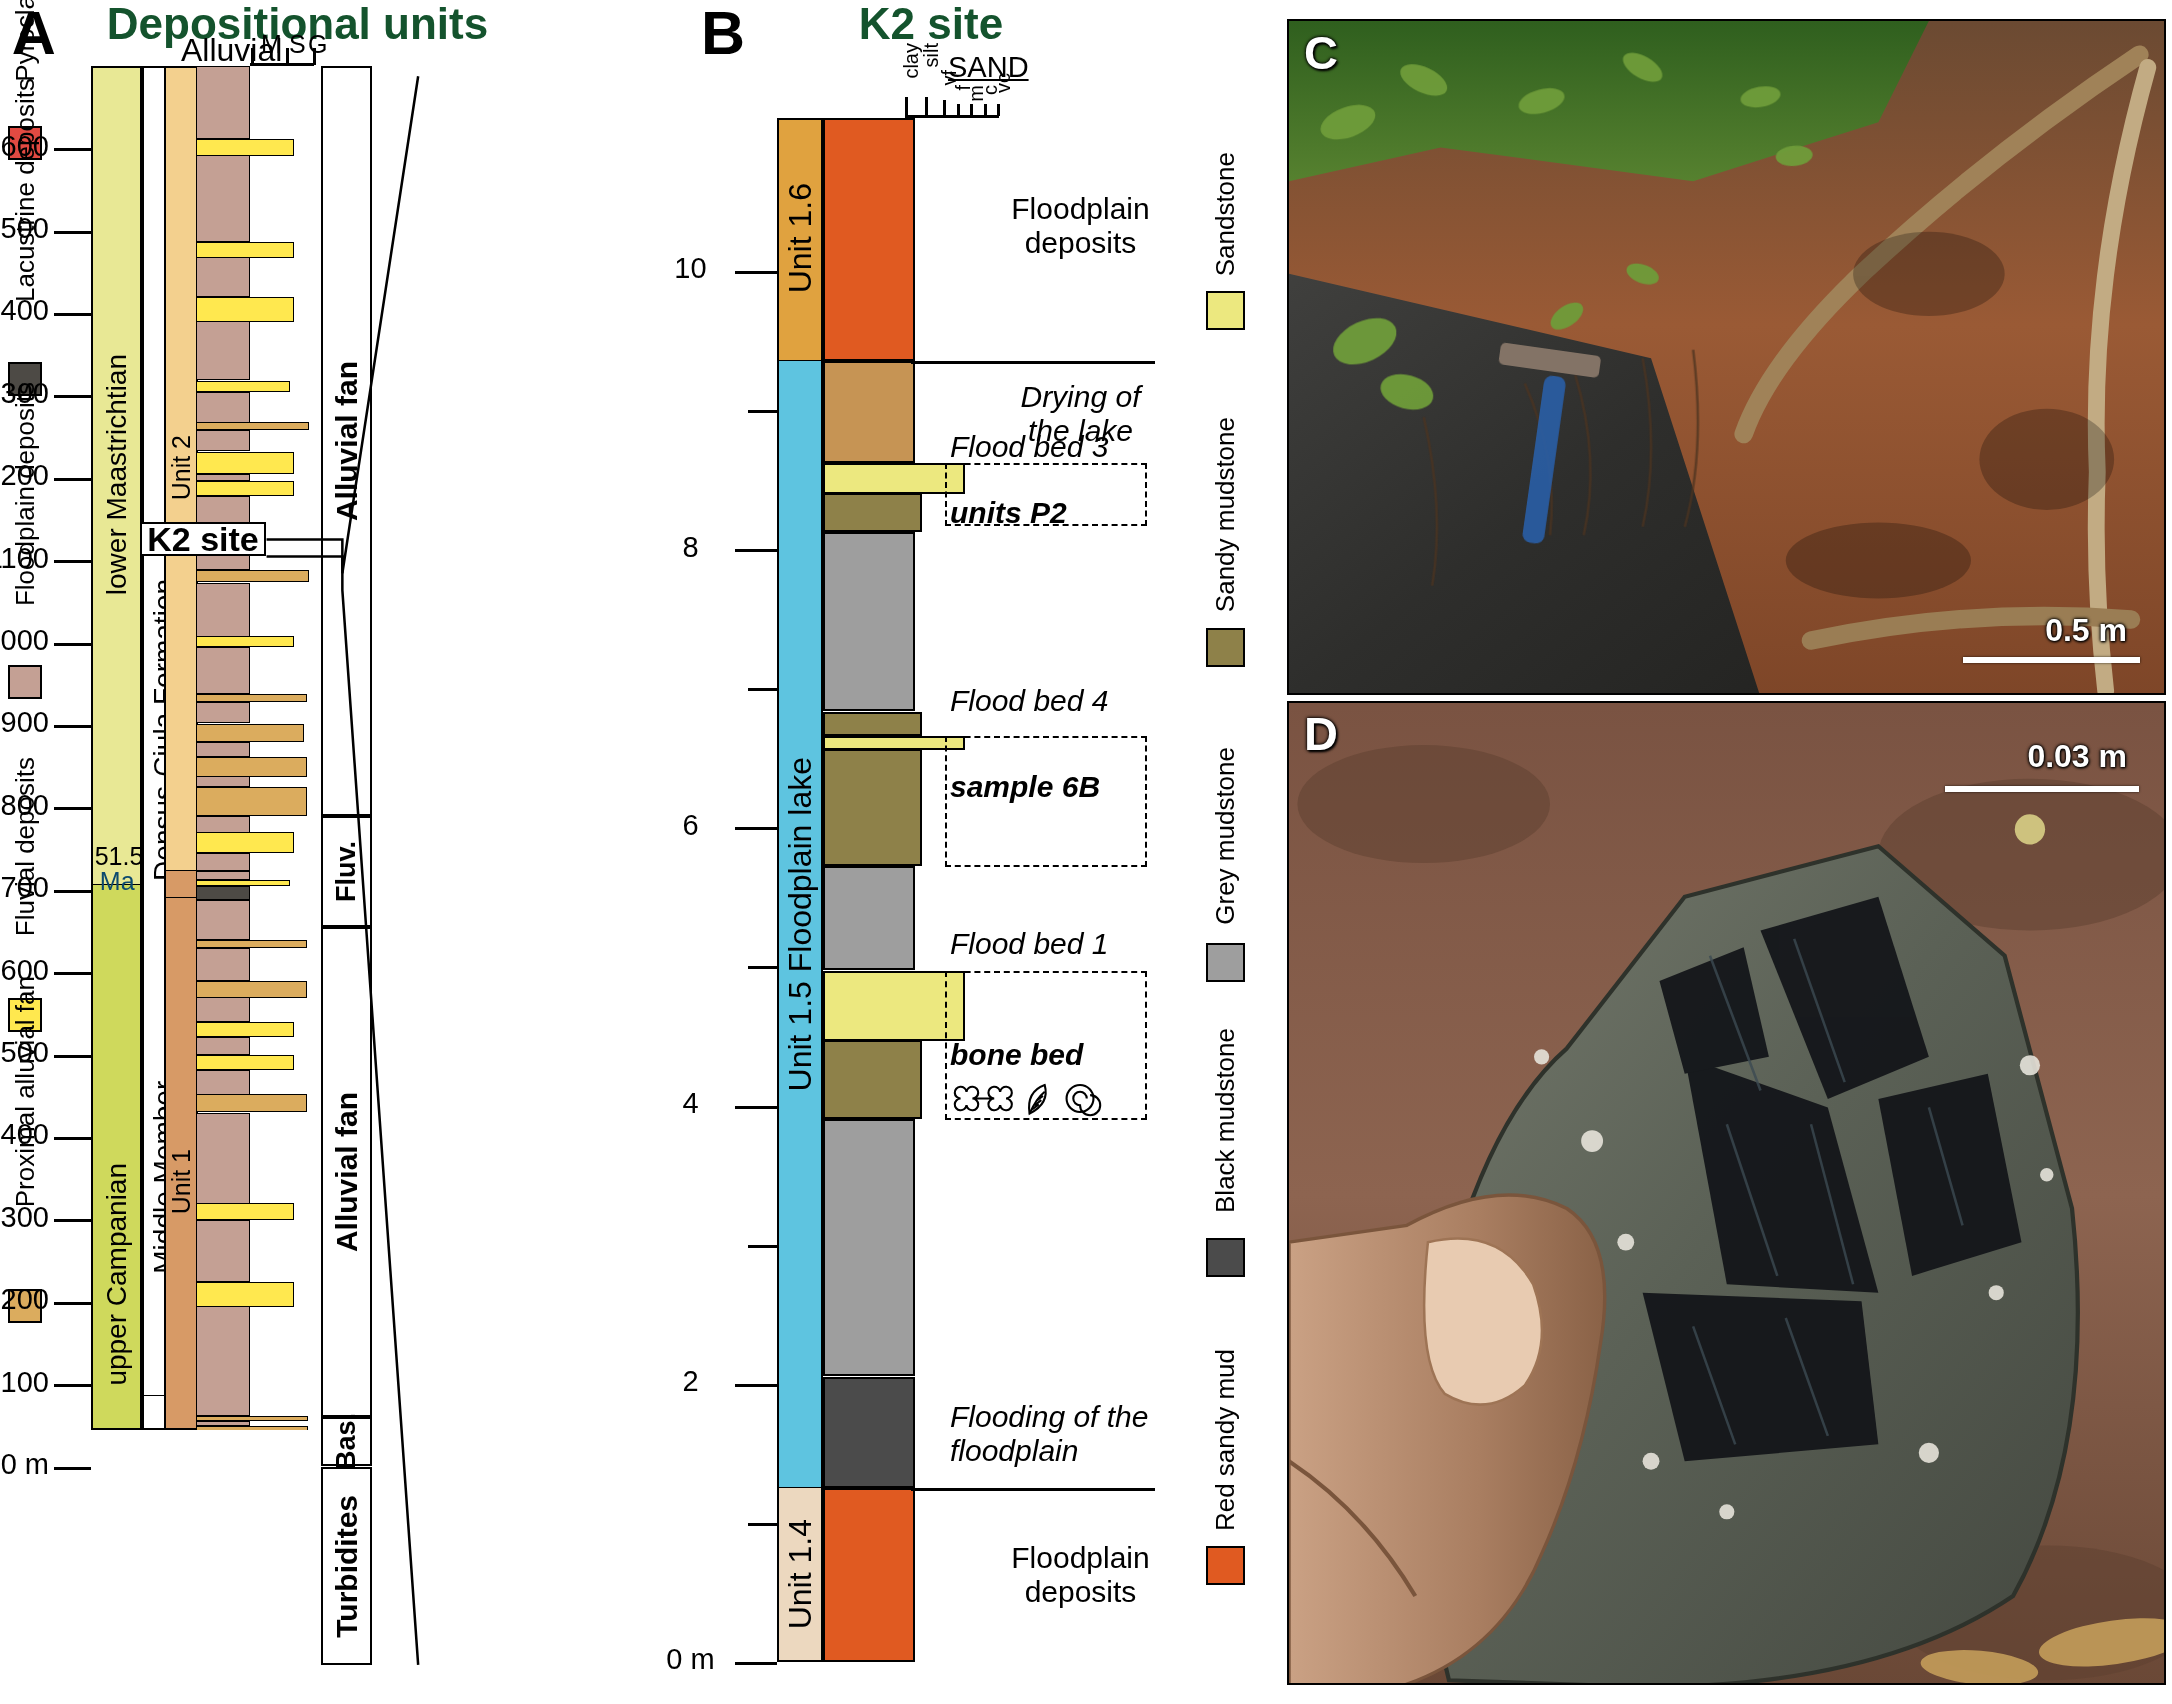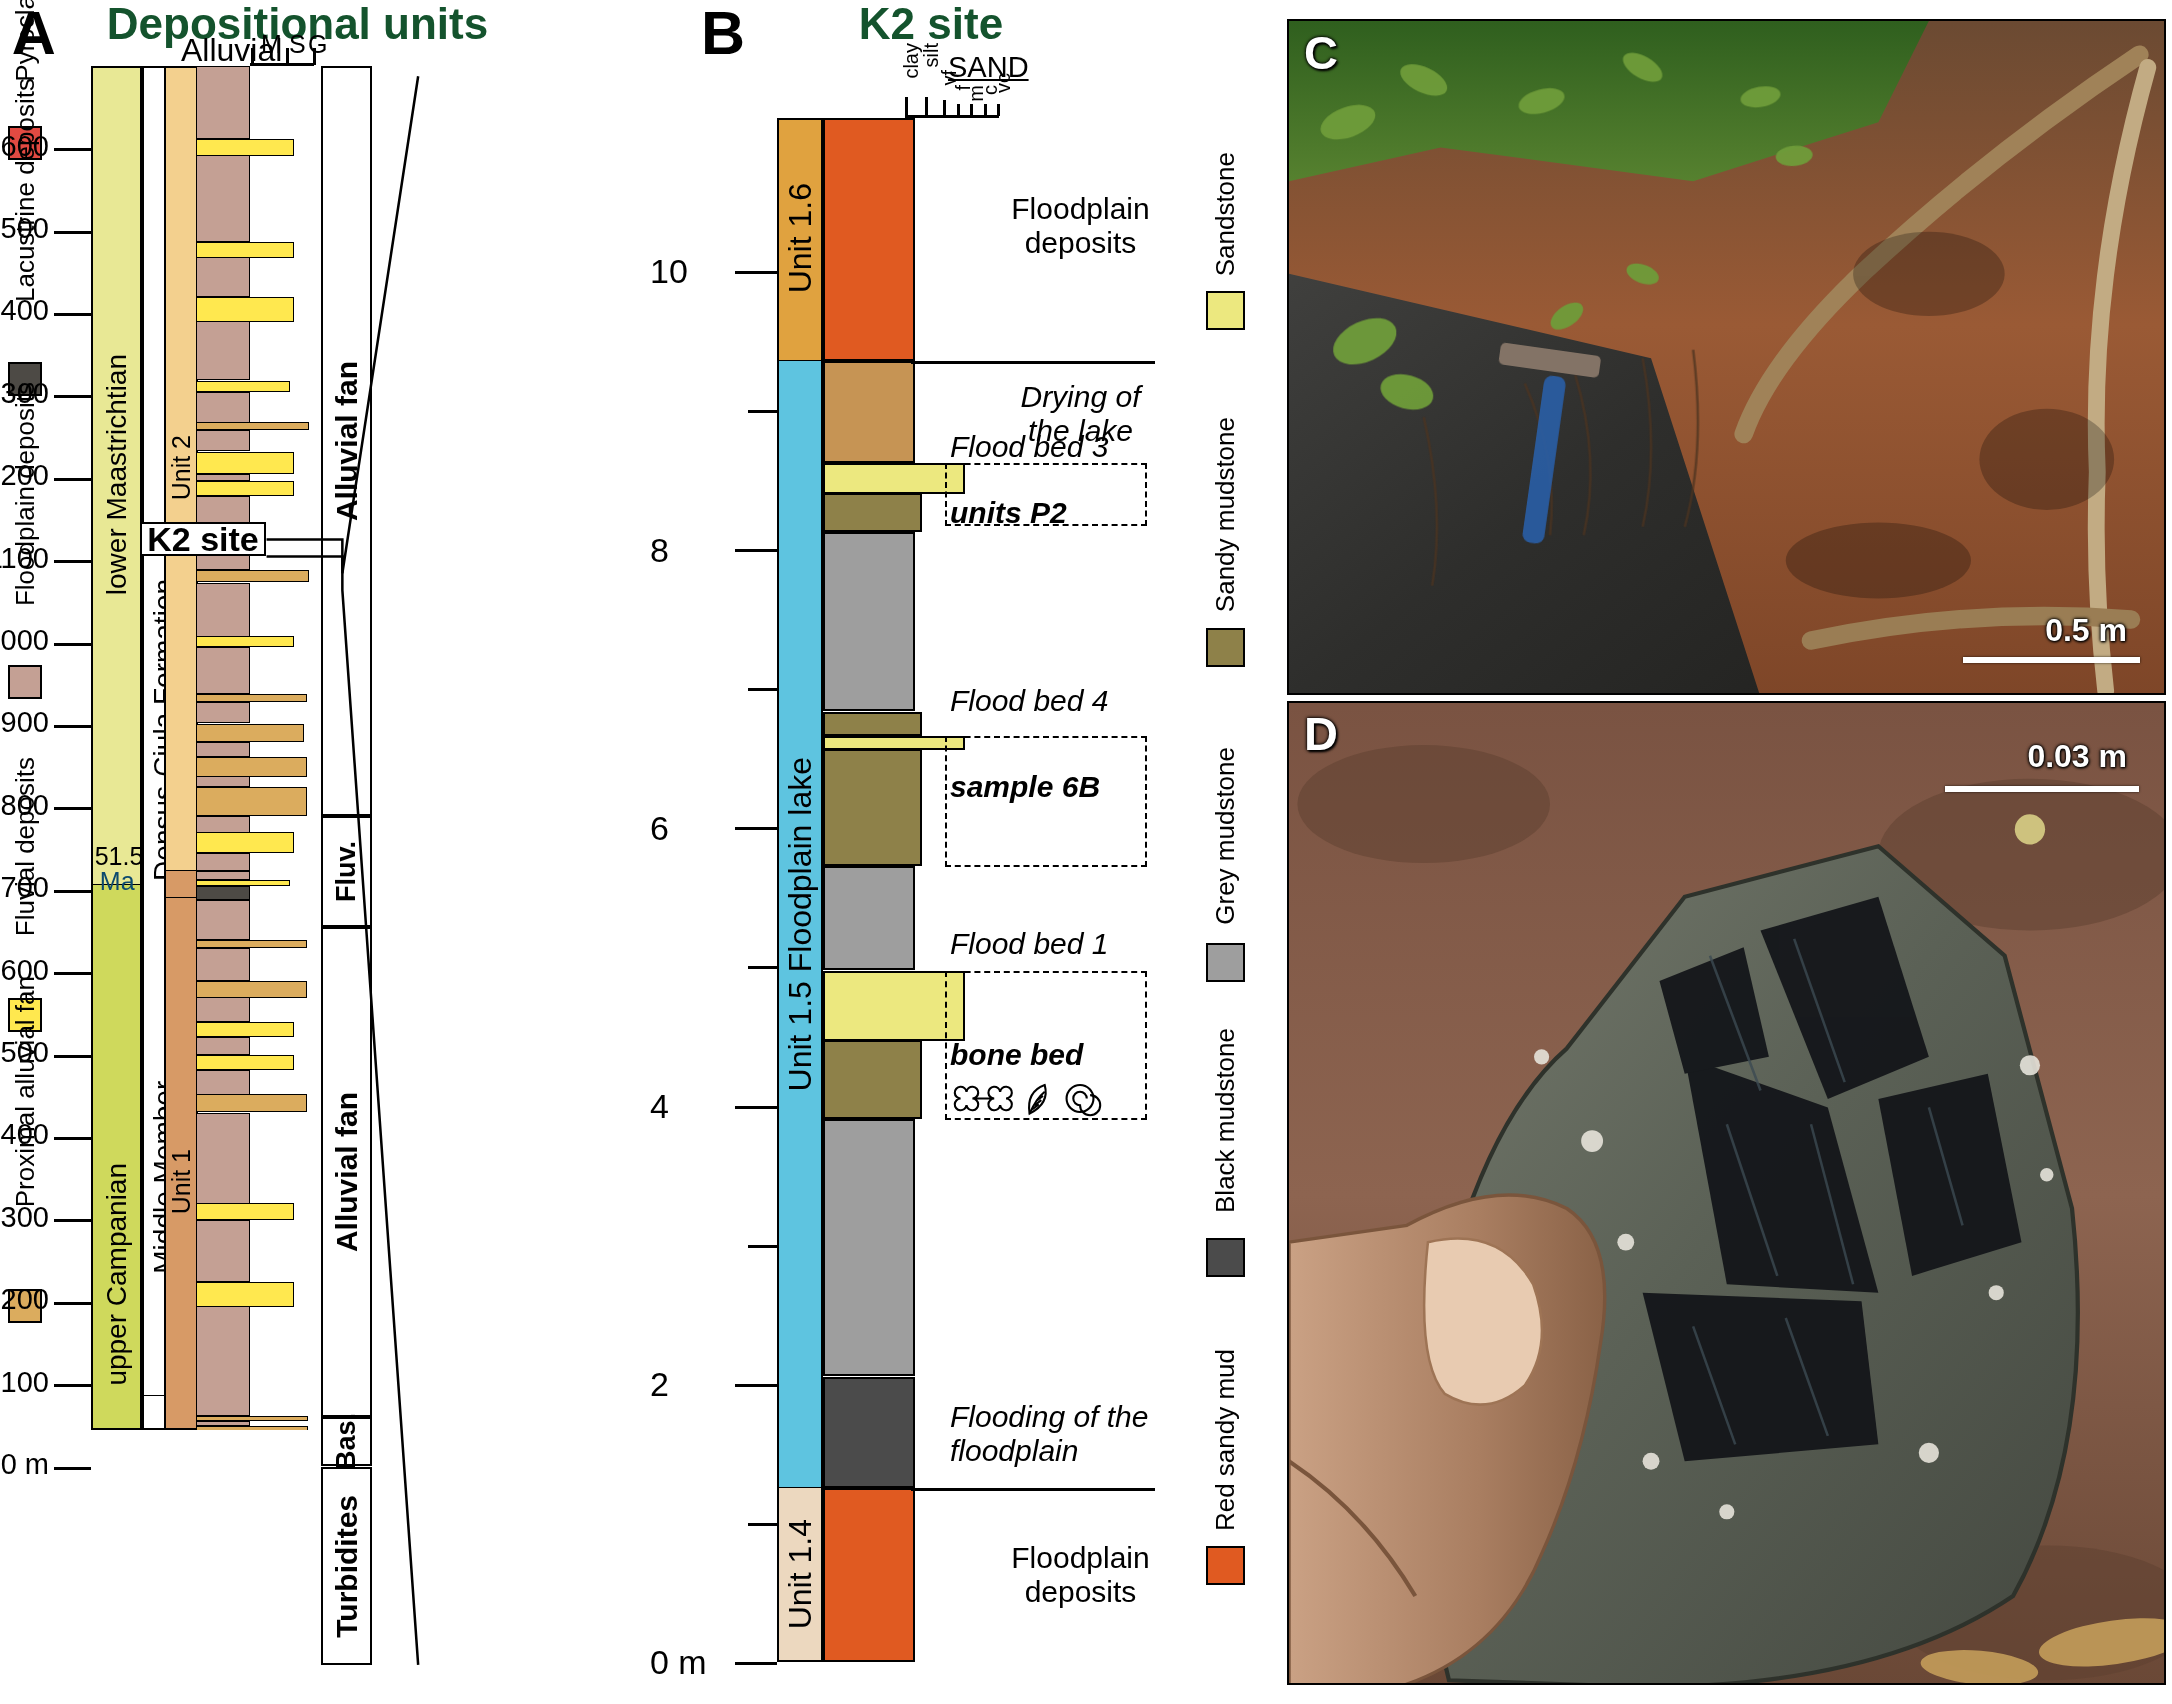--- a/index.html
+++ b/index.html
@@ -22,21 +22,21 @@
   .panel-title { font-size:44px; font-weight:bold; color:#14532d; line-height:1; }
   .sub-title { font-size:32px; color:#000; line-height:1; }
 
   
   .legend-sw { border:2.5px solid #000; }
   .legend-txt { font-size:26px; color:#000; white-space:nowrap; }
 
   
   .tick { background:#000; height:2.5px; }
   .ticklab { font-size:29px; color:#000; text-align:right; white-space:nowrap; }
-  .ticklab-b { font-size:34px; color:#000; text-align:left; white-space:nowrap; }
+  .ticklab-b { font-size:29px; color:#000; text-align:center; white-space:nowrap; }
 
   
   .band { position:absolute; left:0; right:0; }
   .col-frame { position:absolute; border:2.5px solid #000; overflow:hidden; }
   .band-label { font-size:28px; color:#000; white-space:nowrap; }
 
   
   .bed { position:absolute; left:0; border:1.7px solid #000; }
   .gs-lab { position:absolute; font-size:20px; color:#000; white-space:nowrap;
             writing-mode:vertical-rl; transform:rotate(180deg); }

